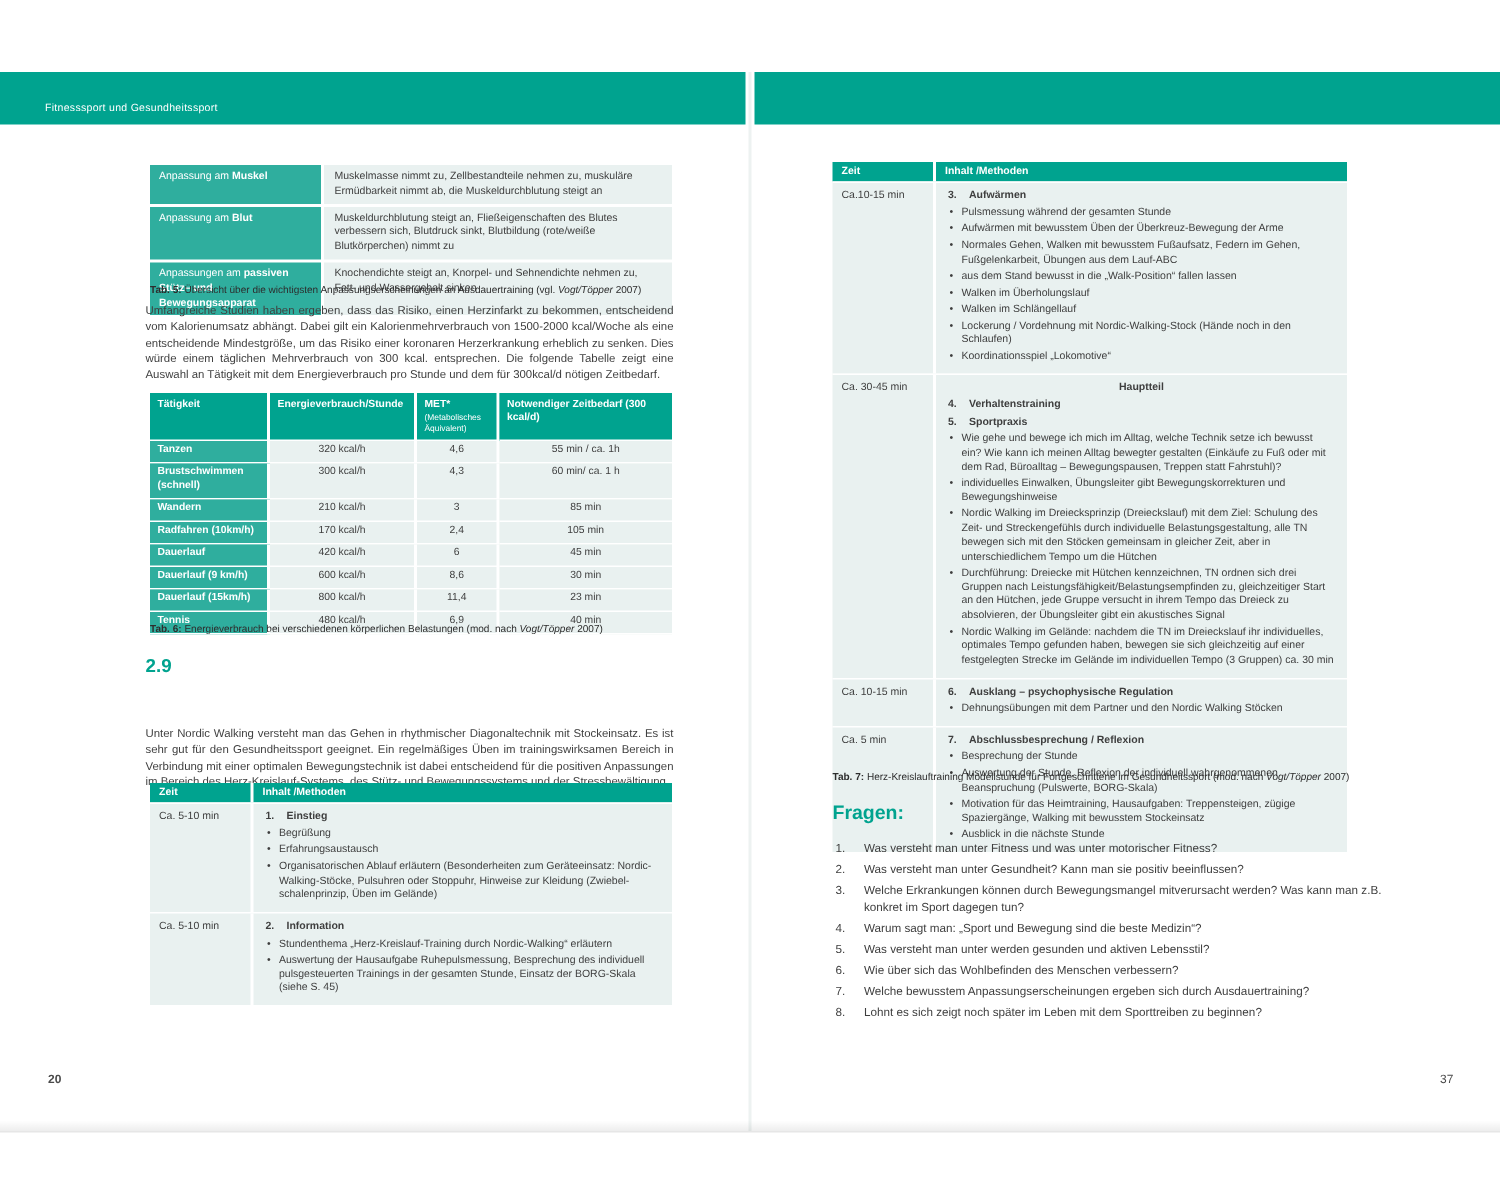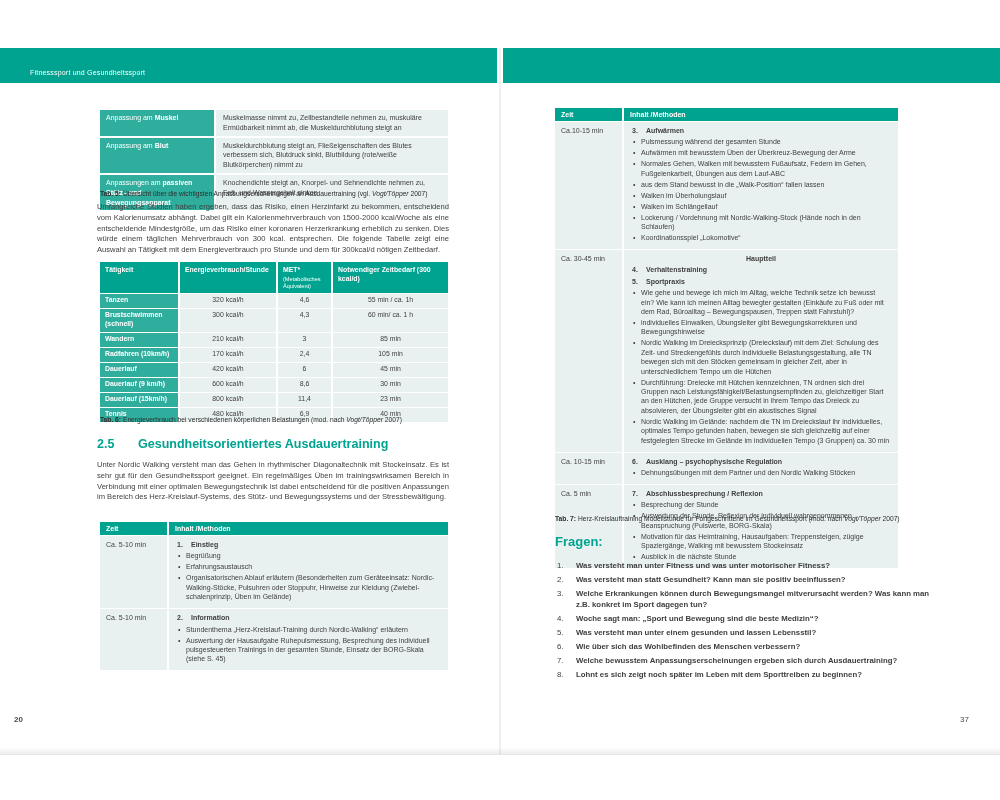--- a/index.html
+++ b/index.html
@@ -30,21 +30,21 @@
 
   .tab-caption { position:absolute; font-size:6.7px; color:#2d2d2d; line-height:1.3; }
   .tab-caption b { font-weight:bold; }
   .tab-caption i { font-style:italic; }
   .cap5 { left:100px; top:190px; width:352px; }
   .cap6 { left:100px; top:416px; width:352px; }
   .cap7 { left:54px;  top:515px; width:372px; }
 
   .para { position:absolute; font-size:7.6px; line-height:1.42; text-align:justify; color:#3f3f3f; }
   .para1 { left:97px; top:202px; width:352px; }
-  .para2 { left:97px; top:460px; width:352px; }
+  .para2 { left:97px; top:484px; width:352px; }
 
   
   .energy-table { position:absolute; left:100px; top:262px; width:348px; font-size:6.9px; }
   .t6-row { display:flex; }
   .t6-cell { border-right:2px solid #fff; border-bottom:1.5px solid #fff; padding:2.5px 5px; }
   .t6-c1 { width:80px; }
   .t6-c2 { width:98px; text-align:center; }
   .t6-c3 { width:55px; text-align:center; }
   .t6-c4 { flex:1; border-right:none; text-align:center; }
   .t6-head .t6-cell { background:#00a38f; color:#fff; font-weight:bold; line-height:1.3; padding-top:4px; padding-bottom:3px; }
@@ -74,24 +74,24 @@
   .sch-center-title { text-align:center; font-weight:bold; margin-bottom:2px; line-height:1.35; }
   ul.bullets { list-style:none; }
   ul.bullets li { position:relative; padding-left:9px; line-height:1.35; margin-bottom:1.5px; }
   ul.bullets li::before { content:"•"; position:absolute; left:1px; }
 
   
   .fragen-title { position:absolute; left:54px; top:534px; color:#00a38f; font-size:13px; font-weight:bold; }
   .questions { position:absolute; left:56px; top:560px; width:382px; font-size:7.8px; }
   .q-item { display:flex; margin-bottom:2.6px; line-height:1.45; }
   .q-num { width:19px; flex:none; }
-  .q-text { flex:1;font-weight:bold; }
+  .q-text { flex:1; }
 
   .page-num { position:absolute; top:715px; font-size:8px; color:#4a4a4a; }
-  .pn-left { left:14px;font-weight:bold; }
+  .pn-left { left:32px;font-weight:bold; }
   .pn-right { left:459px; }
 </style>
 </head>
 <body>
 
 <div class="spread">
 
   <div class="page page-left">
     <div class="header-bar">
       <span class="header-title">Fitnesssport und Gesundheitssport</span>
@@ -169,22 +169,21 @@
           <div class="t6-cell t6-c1">Tennis</div>
           <div class="t6-cell t6-c2">480 kcal/h</div>
           <div class="t6-cell t6-c3">6,9</div>
           <div class="t6-cell t6-c4">40 min</div>
         </div>
       </div>
     </div>
     <div class="tab-caption cap6"><b>Tab. 6:</b><span> Energieverbrauch bei verschiedenen körperlichen Belastungen (mod. nach </span><i>Vogt/Töpper</i><span> 2007)</span></div>
 
     <div class="section-heading">
-      <span class="section-num">2.5</span>
-      <span class="section-title">Gesundheitsorientiertes Ausdauertraining</span>
+      <span class="section-num">2.9</span>
     </div>
 
     <div class="para para2">Unter Nordic Walking versteht man das Gehen in rhythmischer Diagonaltechnik mit Stockeinsatz. Es ist sehr gut für den Gesundheitssport geeignet. Ein regelmäßiges Üben im trainingswirksamen Bereich in Verbindung mit einer optimalen Bewegungstechnik ist dabei entscheidend für die positiven Anpassungen im Bereich des Herz-Kreislauf-Systems, des Stütz- und Bewegungssystems und der Stressbewältigung.</div>
 
     <div class="sch-table sch-left">
       <div class="sch-head">
         <div class="sch-time-h">Zeit</div>
         <div class="sch-content-h">Inhalt /Methoden</div>
       </div>
       <div class="sch-row">
@@ -283,33 +282,33 @@
 
     <div class="fragen-title">Fragen:</div>
 
     <div class="questions">
       <div class="q-item">
           <span class="q-num">1.</span>
           <span class="q-text">Was versteht man unter Fitness und was unter motorischer Fitness?</span>
         </div>
       <div class="q-item">
           <span class="q-num">2.</span>
-          <span class="q-text">Was versteht man statt Gesundheit? Kann man sie positiv beeinflussen?</span>
+          <span class="q-text">Was versteht man unter Gesundheit? Kann man sie positiv beeinflussen?</span>
         </div>
       <div class="q-item">
           <span class="q-num">3.</span>
           <span class="q-text">Welche Erkrankungen können durch Bewegungsmangel mitverursacht werden? Was kann man z.B. konkret im Sport dagegen tun?</span>
         </div>
       <div class="q-item">
           <span class="q-num">4.</span>
-          <span class="q-text">Woche sagt man: „Sport und Bewegung sind die beste Medizin“?</span>
+          <span class="q-text">Warum sagt man: „Sport und Bewegung sind die beste Medizin“?</span>
         </div>
       <div class="q-item">
           <span class="q-num">5.</span>
-          <span class="q-text">Was versteht man unter einem gesunden und lassen Lebensstil?</span>
+          <span class="q-text">Was versteht man unter werden gesunden und aktiven Lebensstil?</span>
         </div>
       <div class="q-item">
           <span class="q-num">6.</span>
           <span class="q-text">Wie über sich das Wohlbefinden des Menschen verbessern?</span>
         </div>
       <div class="q-item">
           <span class="q-num">7.</span>
           <span class="q-text">Welche bewusstem Anpassungserscheinungen ergeben sich durch Ausdauertraining?</span>
         </div>
       <div class="q-item">

